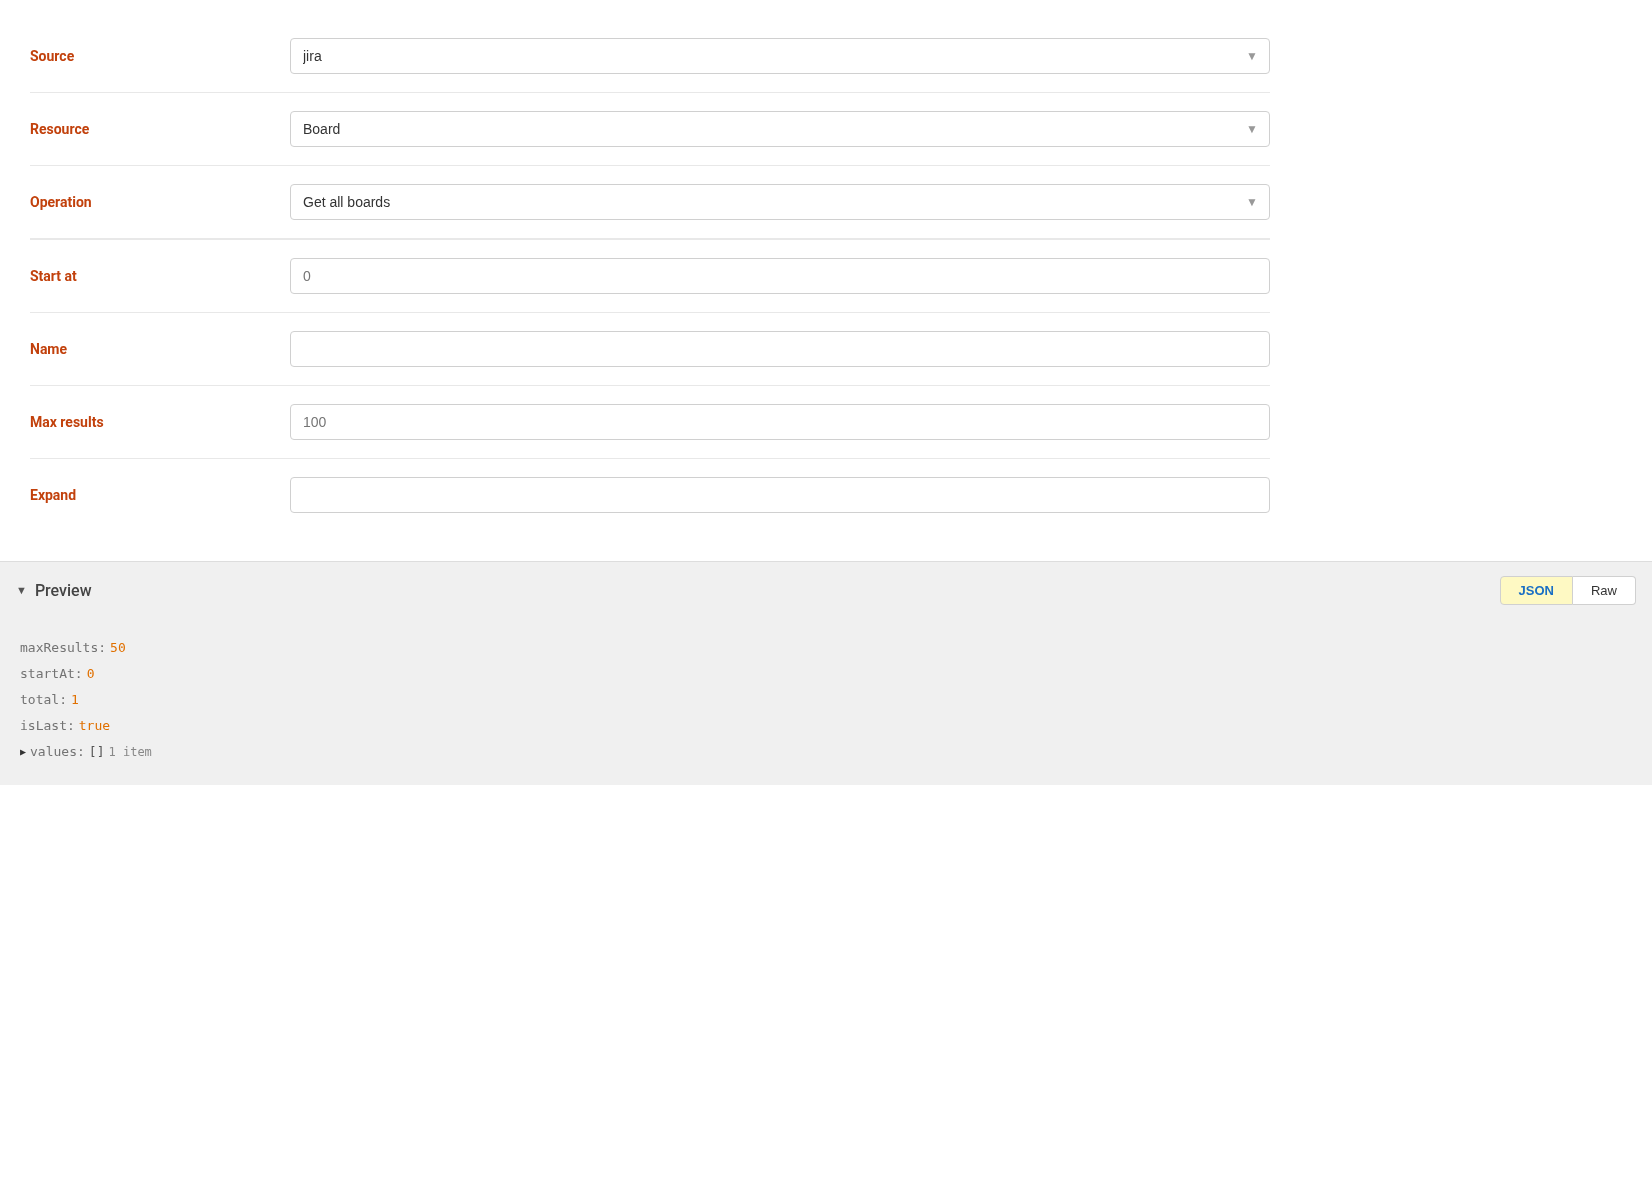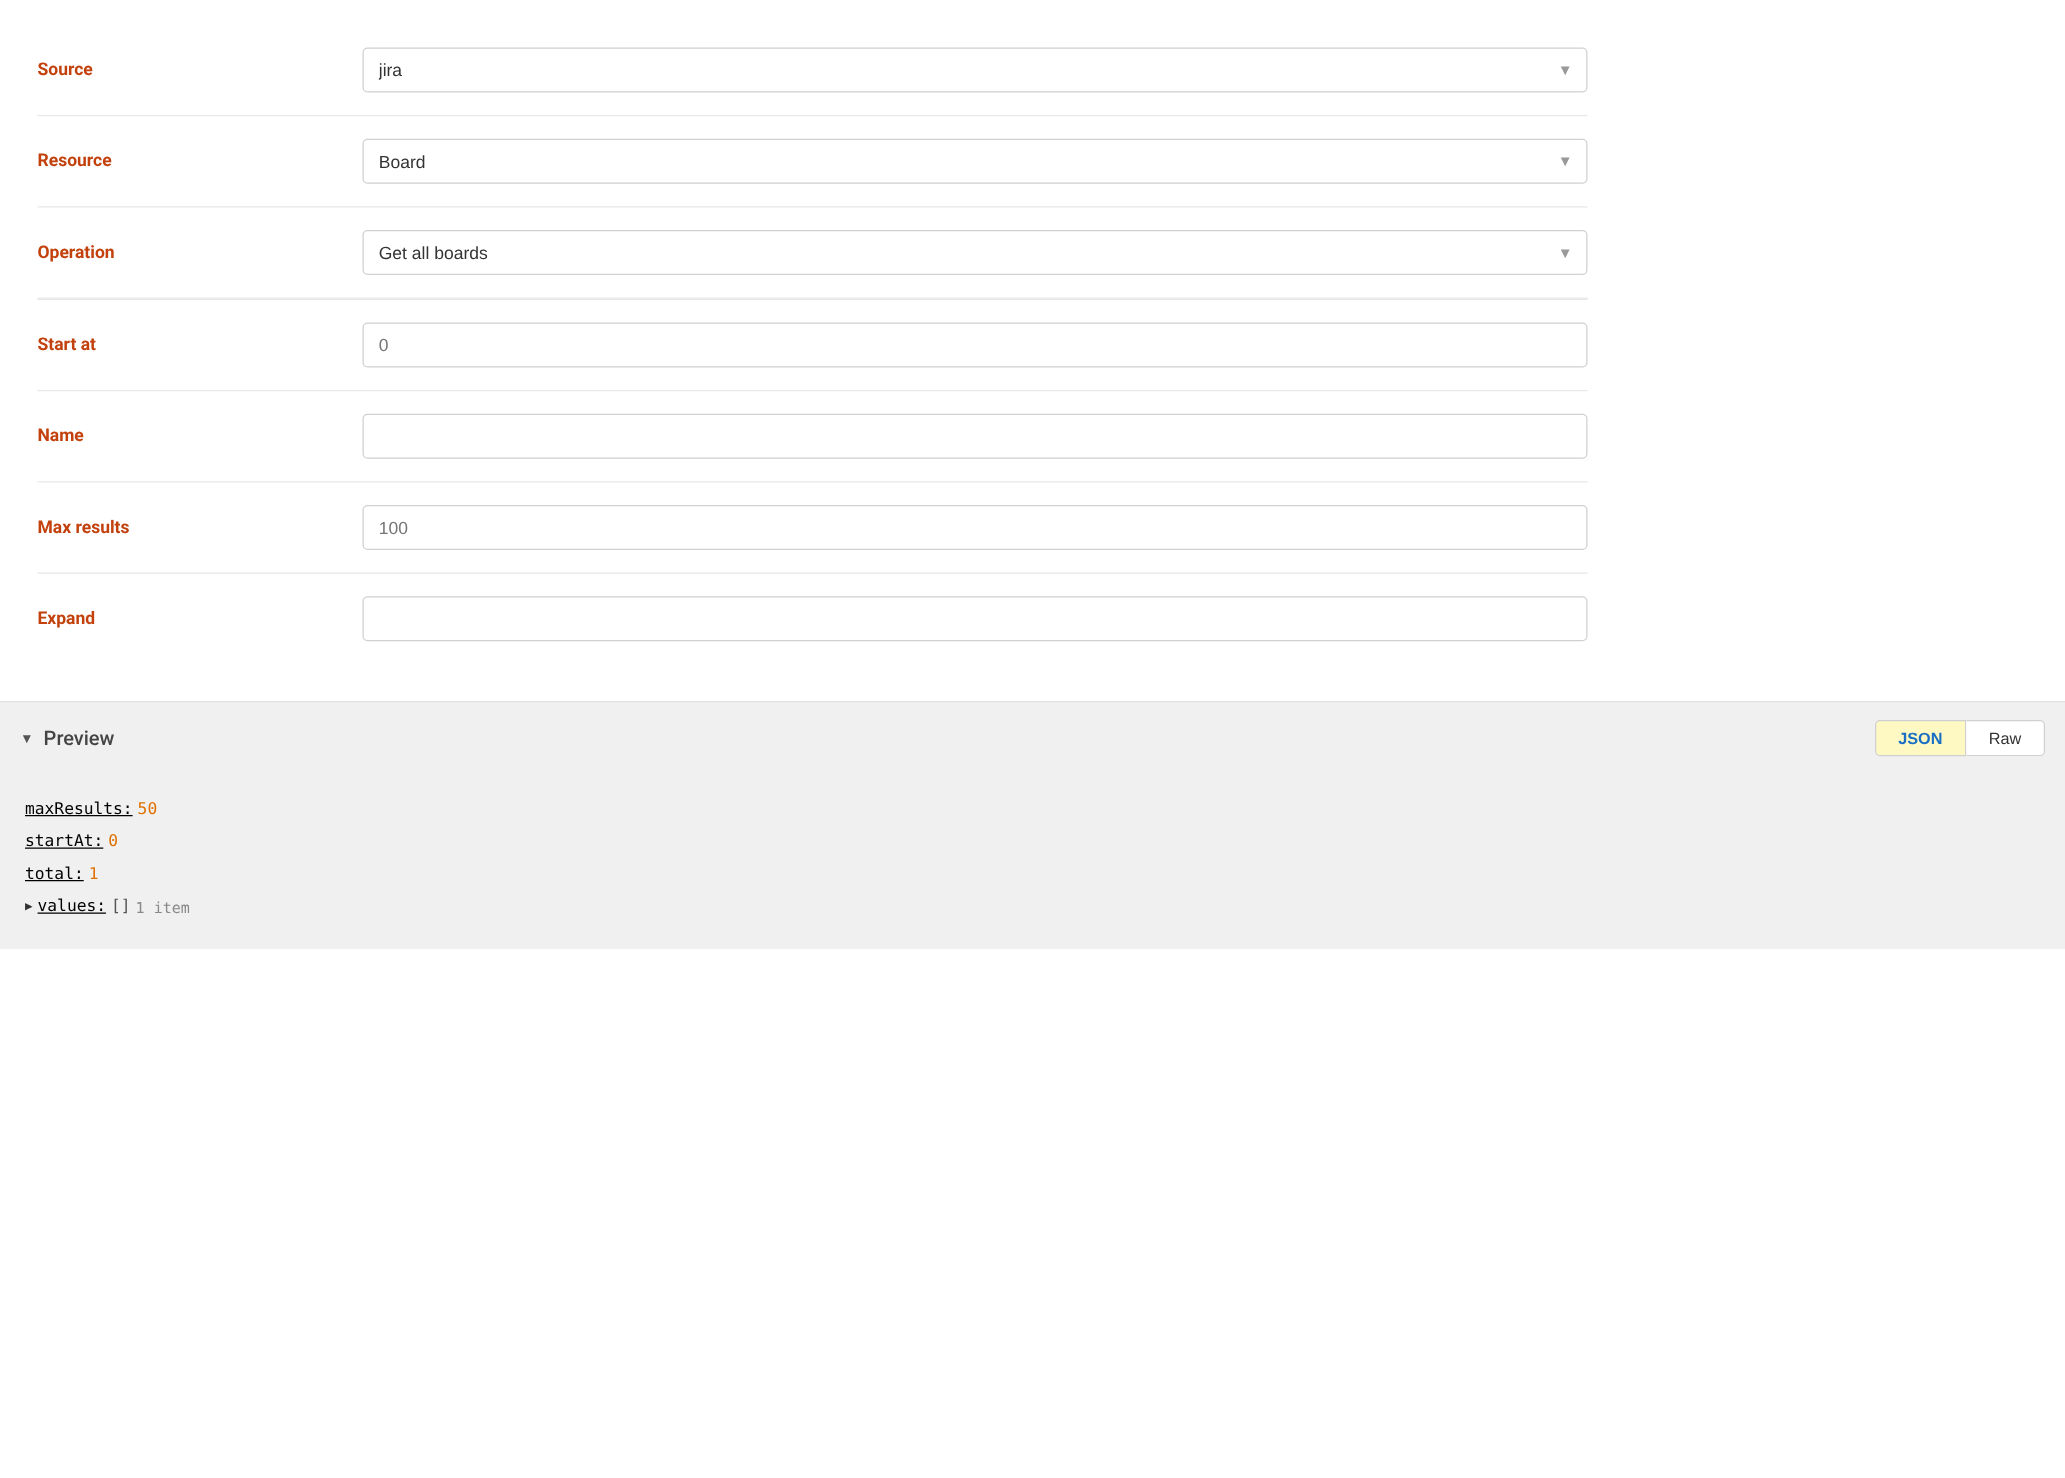--- a/index.html
+++ b/index.html
@@ -165,22 +165,21 @@
       line-height: 2;
     }
 
     .json-line {
       display: flex;
       align-items: center;
       gap: 4px;
     }
 
     .json-key {
-      color: #000000;
-      text-decoration: underline;
+      color: #737373;
     }
 
     .json-value-number {
       color: #e07000;
     }
 
     .json-value-bool {
       color: #e07000;
     }
 
@@ -309,20 +308,24 @@
       <span class="json-value-number">50</span>
     </div>
     <div class="json-line">
       <span class="json-key">startAt:</span>
       <span class="json-value-number">0</span>
     </div>
     <div class="json-line">
       <span class="json-key">total:</span>
       <span class="json-value-number">1</span>
     </div>
+    <div class="json-line">
+      <span class="json-key">isLast:</span>
+      <span class="json-value-bool">true</span>
+    </div>
     <div class="values-line">
       <span class="json-expand-arrow">▶</span>
       <span class="json-key">values:</span>
       <span class="json-bracket">[]</span>
       <span class="json-meta">1 item</span>
     </div>
   </div>
 </div>
 
 </body></html>

